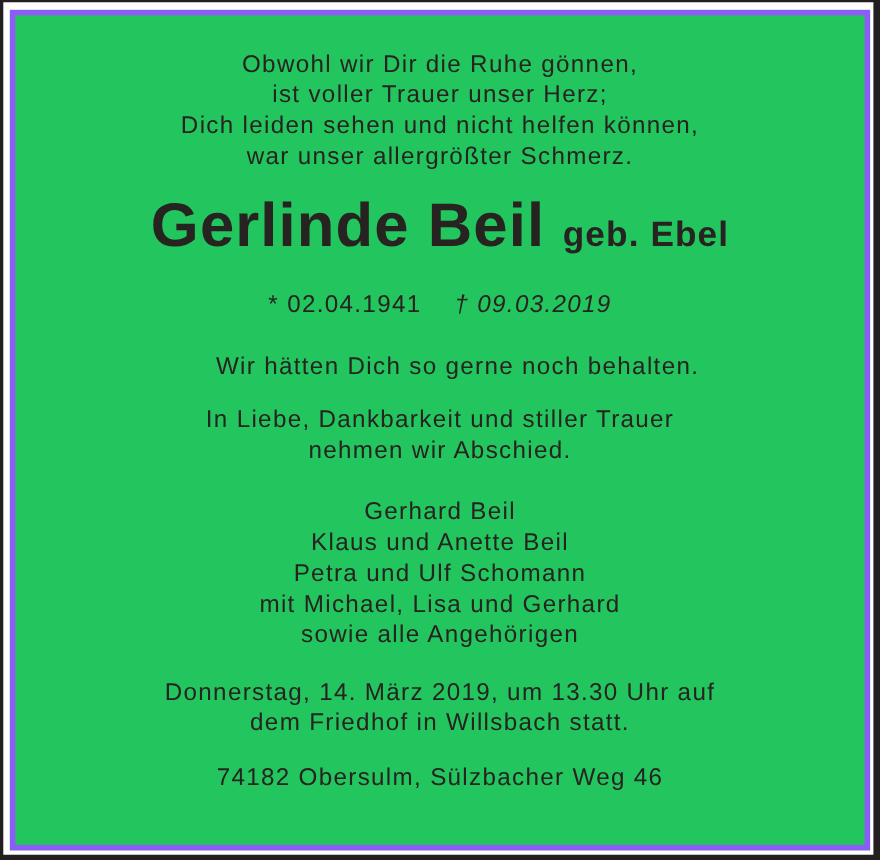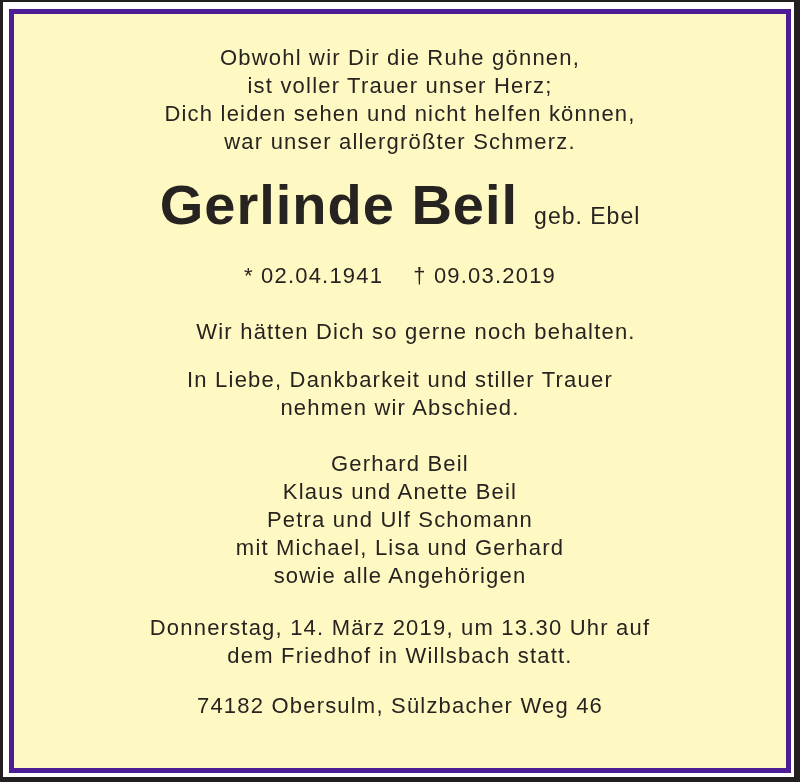--- a/index.html
+++ b/index.html
@@ -24,22 +24,22 @@
     border-style: solid;
     border-color: #231f20;
     border-width: 2px 6px 5px 3px;   
     padding: 7px 3px 4px 6px;        
   }
   
   .inner-frame {
     box-sizing: border-box;
     width: 100%;
     height: 100%;
-    border: 5px solid #4c1d95;
-    background: #fef9c3;
+    border: 5px solid #8b5cf6;
+    background: #22c55e;
     overflow: hidden;
   }
   .content {
     box-sizing: border-box;
     width: 100%;
     height: 100%;
     padding-top: 30px;
     text-align: center;
   }
   .body-text {
@@ -52,33 +52,33 @@
     margin-top: 18px;
     line-height: 62px;
     white-space: nowrap;
   }
   .deceased-name {
     font-size: 56px;
     font-weight: bold;
     letter-spacing: 1px;
   }
   .maiden-name {
-    font-size: 23px;
-    font-weight: normal;
+    font-size: 32px;
+    font-weight: bold;
     letter-spacing: 1px;
     margin-left: 16px;
   }
   .dates-row {
     margin-top: 12px;
     font-size: 22px;
     line-height: 28px;
     letter-spacing: 1.2px;
     white-space: nowrap;
   }
-  .death-date { margin-left: 30px; }
+  .death-date { margin-left: 30px; font-style: italic; }
   .keep-sentence  { margin-top: 28px; padding-left: 32px; }
   .farewell-block { margin-top: 20px; }
   .mourners-block { margin-top: 28px; }
   .funeral-block  { margin-top: 24px; }
   .address-line   { margin-top: 22px; }
   .line { margin: 0; }
 </style>
 </head>
 <body>
 

